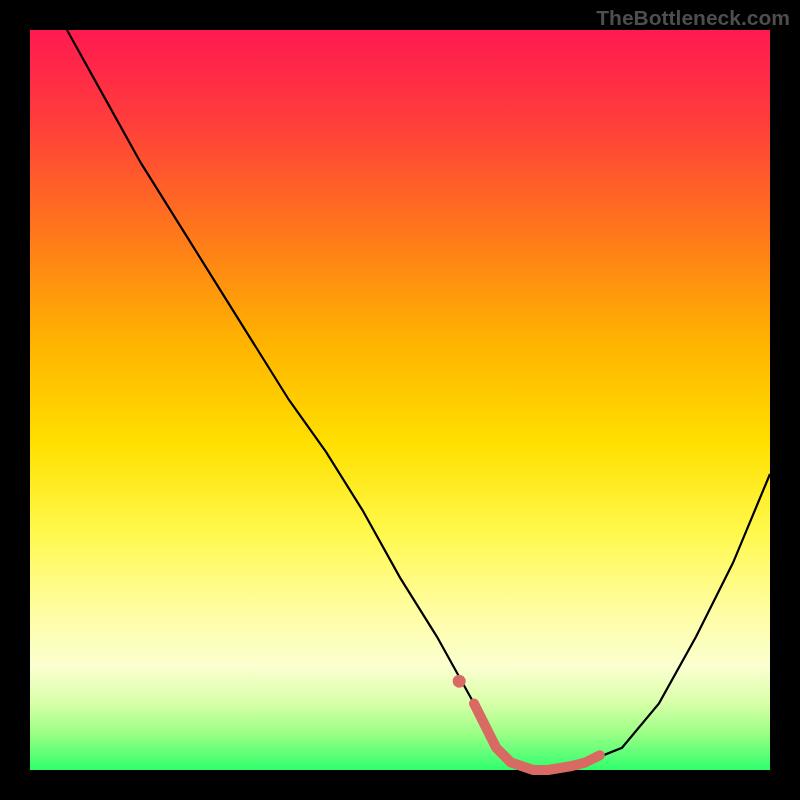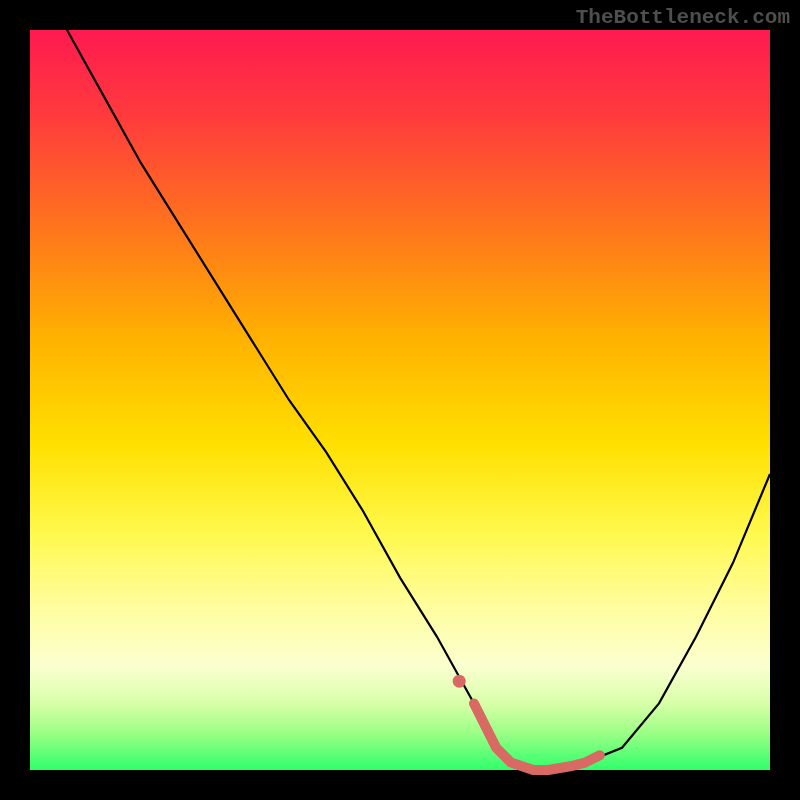--- a/index.html
+++ b/index.html
@@ -9,21 +9,20 @@
     width: 800px;
     height: 800px;
     overflow: hidden;
     font-family: Arial, Helvetica, sans-serif;
   }
   .frame {
     position: relative;
     width: 800px;
     height: 800px;
     background: #000;
-    font-family: Liberation Mono, monospace;
   }
   .watermark {
     position: absolute;
     top: 6px;
     right: 10px;
     color: #4e4e4e;
     font-size: 21px;
     font-weight: bold;
     z-index: 10;
     user-select: none;

